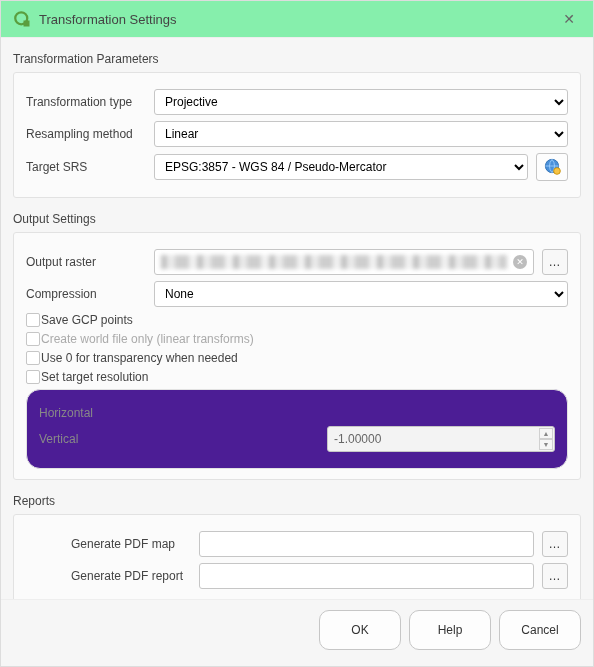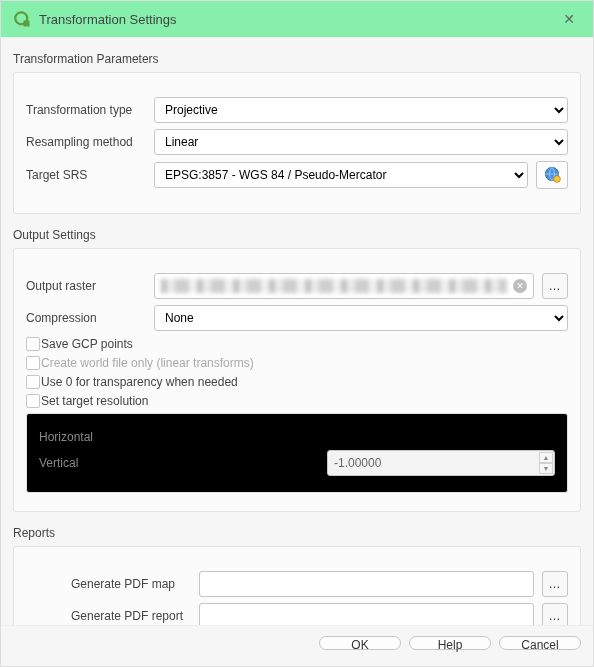--- a/index.html
+++ b/index.html
@@ -29,21 +29,21 @@
   .titlebar-left { display: flex; align-items: center; gap: 8px; }
   .app-icon { width: 18px; height: 18px; display:flex; align-items:center; justify-content:center; }
   .title-text { font-size: 13px; color: #444; }
   .close-x { font-size: 14px; color: #666; cursor: pointer; padding: 2px 6px; }
   .body { padding: 10px 12px 4px 12px; overflow-y: auto; flex: 1; }
   .group-label { font-size: 12px; color: #444; margin: 4px 0 6px 0; }
   .group-box {
     background: #fbfbfb;
     border: 1px solid #e2e2e2;
     border-radius: 3px;
-    padding: 18px 12px;
+    padding: 10px 12px;
     margin-bottom: 14px;
   }
   .row {
     display: flex;
     align-items: center;
     margin: 6px 0;
     gap: 8px;
   }
   .row label.field-label {
     width: 120px;
@@ -86,23 +86,23 @@
   .checkbox {
     width: 14px; height: 14px;
     border: 1px solid #c6c6c6;
     border-radius: 2px;
     background: #fff;
     flex: 0 0 14px;
   }
   .check-label { color: #444; }
   .check-label.disabled { color: #aaa; }
   .inner-box {
-    background: #000000;
+    background: #4c1d95;
     border: 1px solid #e2e2e2;
-    border-radius: 3px;
+    border-radius: 14px;
     padding: 10px 12px;
     margin-top: 0;
   }
   .spin-wrap {
     flex: 1;
     position: relative;
     display: flex;
   }
   .spin-wrap input {
     flex: 1;
@@ -147,21 +147,21 @@
     background:#bdbdbd; color:#fff;
     display:flex; align-items:center; justify-content:center;
     font-size:9px; line-height:1;
   }
   .footer {
     padding: 10px 12px 16px 12px;
     display:flex; justify-content:flex-end; gap:8px;
     border-top: 1px solid #eee;
   }
   .footer button {
-    width: 82px; height: 14px;
+    width: 82px; height: 40px;
     border: 1px solid #c6c6c6;
     border-radius: 10px;
     background: #fdfdfd;
     font-family: inherit; font-size:12px;
     color:#333; cursor:pointer;
   }
   .reports .row label.field-label { width:120px; flex:0 0 120px;margin-left:45px; }
 </style>
 </head>
 <body>

